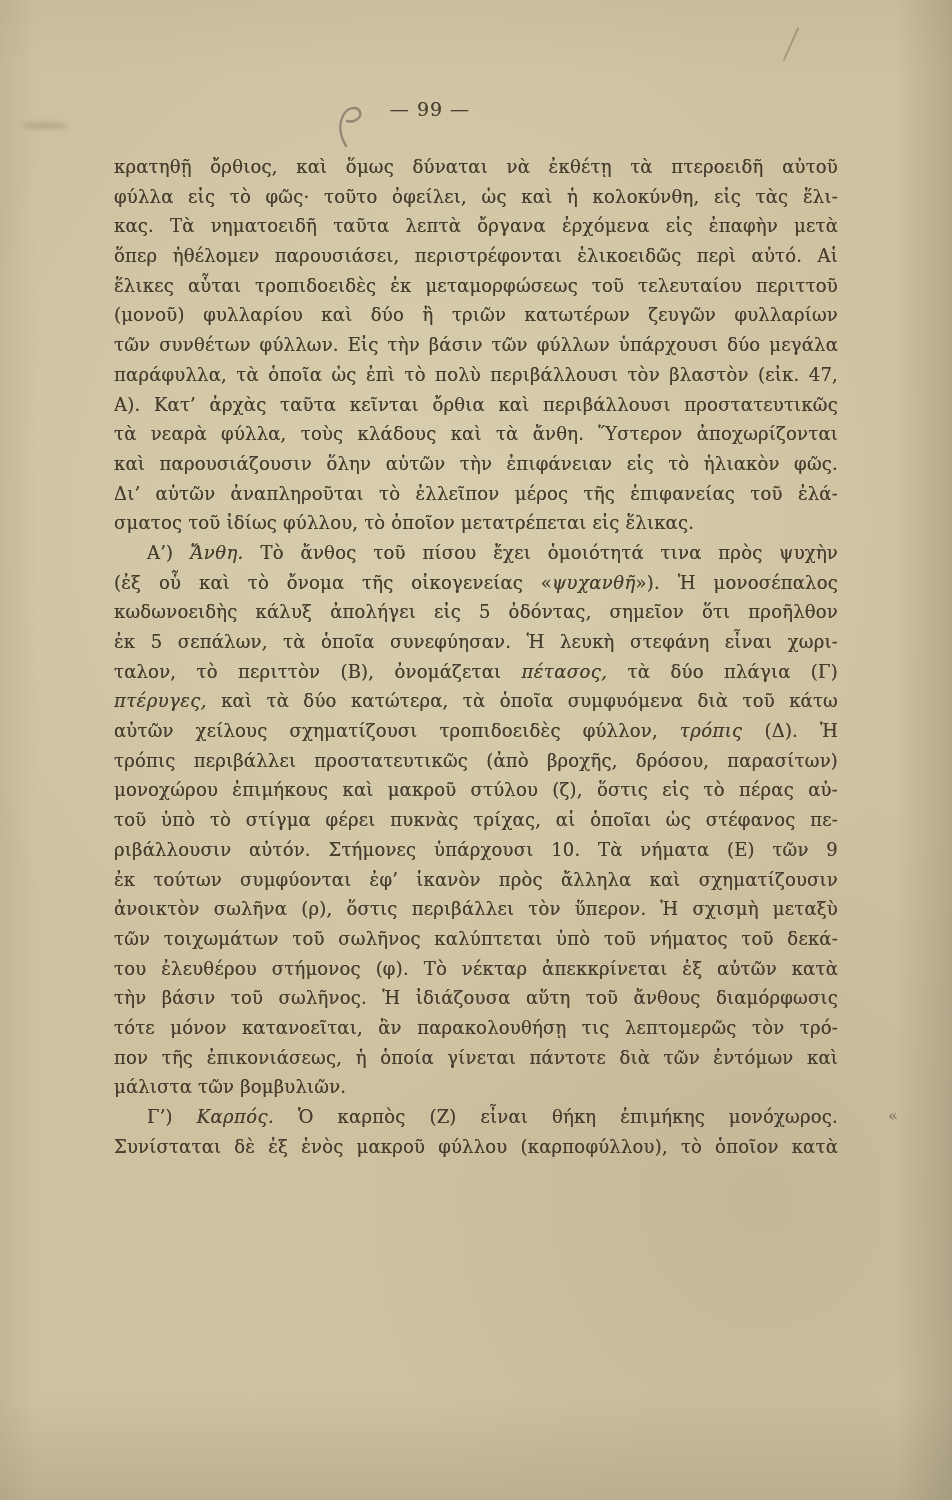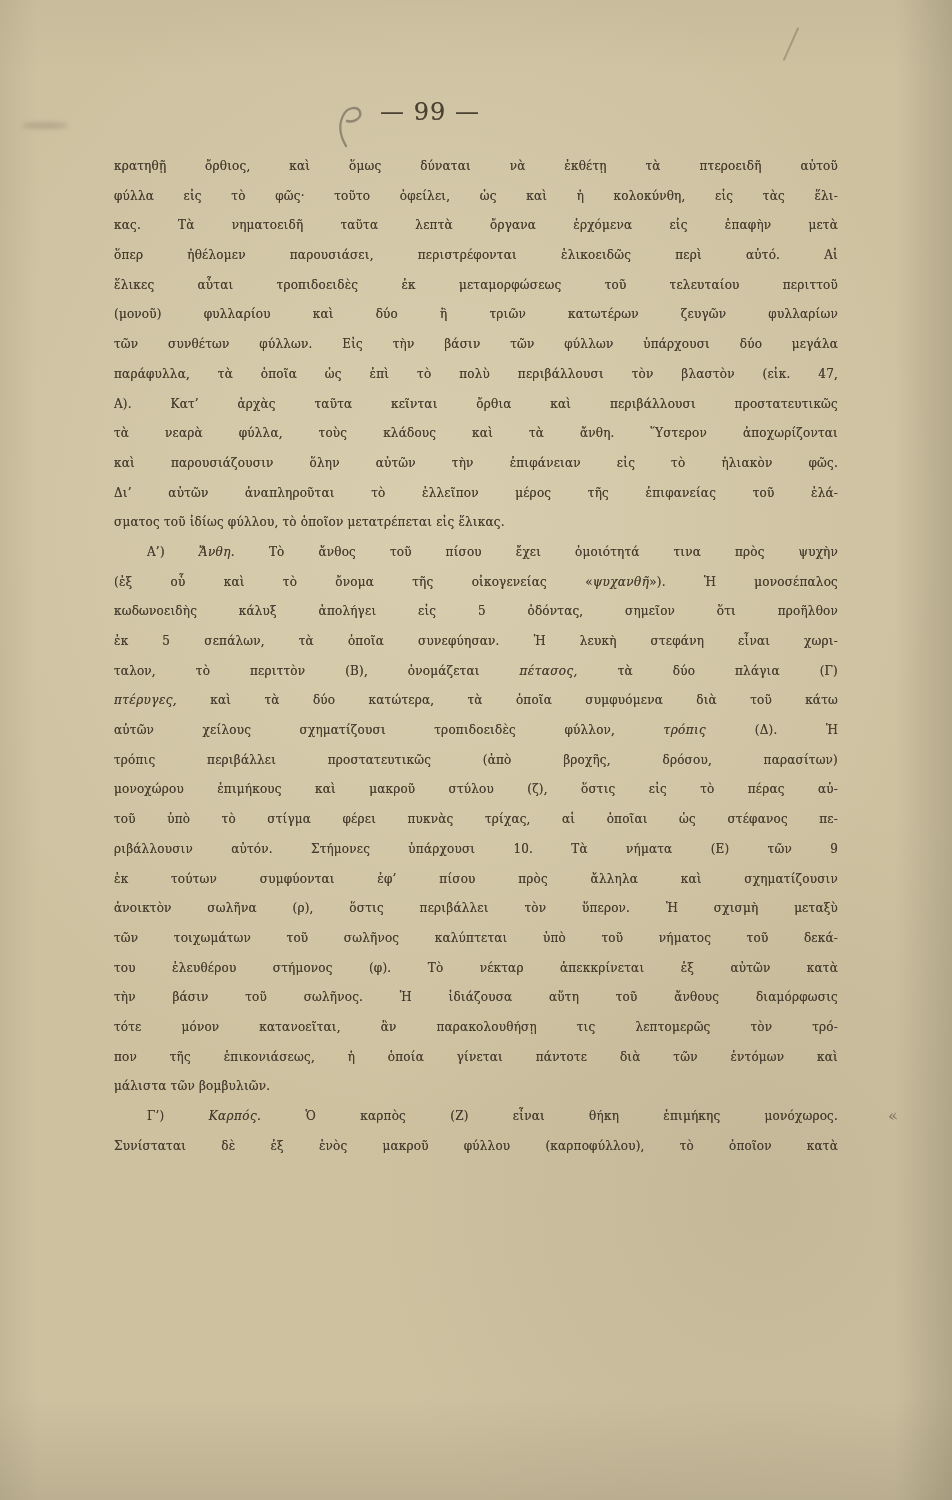--- a/index.html
+++ b/index.html
@@ -16,33 +16,33 @@
       #cdc1a0;
     font-family: "DejaVu Serif", "Liberation Serif", serif;
     color: #453c2e;
   }
   .page-number {
     position: absolute;
     top: 98px;
     left: 0;
     width: 860px;
     text-align: center;
-    font-size: 24px;
+    font-size: 19px;
     letter-spacing: 1px;
     color: #4a4233;
     text-shadow: 0 0 0.5px rgba(62,52,38,0.6);
   }
   .text-block {
     position: absolute;
     left: 114px;
     top: 152px;
     width: 724px;
   }
   .line {
-    font-size: 12px;
+    font-size: 18px;
     line-height: 29.7px;
     height: 29.7px;
     overflow: hidden;
     letter-spacing: 0.2px;
     text-align: justify;
     text-shadow: 0 0 0.5px rgba(62,52,38,0.65);
     white-space: normal;
   }
   .line.just { text-align-last: justify; }
   .line.indent { text-indent: 33px; }
@@ -116,21 +116,21 @@
     <div class="line just"><span>(ἐξ οὗ καὶ τὸ ὄνομα τῆς οἰκογενείας «</span><span class="term">ψυχανθῆ</span><span>»). Ἡ μονοσέπαλος</span></div>
     <div class="line just"><span>κωδωνοειδὴς κάλυξ ἀπολήγει εἰς 5 ὀδόντας, σημεῖον ὅτι προῆλθον</span></div>
     <div class="line just"><span>ἐκ 5 σεπάλων, τὰ ὁποῖα συνεφύησαν. Ἡ λευκὴ στεφάνη εἶναι χωρι-</span></div>
     <div class="line just"><span>ταλον, τὸ περιττὸν (Β), ὀνομάζεται </span><span class="term">πέτασος,</span><span> τὰ δύο πλάγια (Γ)</span></div>
     <div class="line just"><span class="term">πτέρυγες,</span><span> καὶ τὰ δύο κατώτερα, τὰ ὁποῖα συμφυόμενα διὰ τοῦ κάτω</span></div>
     <div class="line just"><span>αὐτῶν χείλους σχηματίζουσι τροπιδοειδὲς φύλλον, </span><span class="term">τρόπις</span><span> (Δ). Ἡ</span></div>
     <div class="line just"><span>τρόπις περιβάλλει προστατευτικῶς (ἀπὸ βροχῆς, δρόσου, παρασίτων)</span></div>
     <div class="line just"><span>μονοχώρου ἐπιμήκους καὶ μακροῦ στύλου (ζ), ὅστις εἰς τὸ πέρας αὐ-</span></div>
     <div class="line just"><span>τοῦ ὑπὸ τὸ στίγμα φέρει πυκνὰς τρίχας, αἱ ὁποῖαι ὡς στέφανος πε-</span></div>
     <div class="line just"><span>ριβάλλουσιν αὐτόν. Στήμονες ὑπάρχουσι 10. Τὰ νήματα (Ε) τῶν 9</span></div>
-    <div class="line just"><span>ἐκ τούτων συμφύονται ἐφ’ πίσου πρὸς ἄλληλα καὶ σχηματίζουσιν</span></div>
+    <div class="line just"><span>ἐκ τούτων συμφύονται ἐφ’ ἱκανὸν πρὸς ἄλληλα καὶ σχηματίζουσιν</span></div>
     <div class="line just"><span>ἀνοικτὸν σωλῆνα (ρ), ὅστις περιβάλλει τὸν ὕπερον. Ἡ σχισμὴ μεταξὺ</span></div>
     <div class="line just"><span>τῶν τοιχωμάτων τοῦ σωλῆνος καλύπτεται ὑπὸ τοῦ νήματος τοῦ δεκά-</span></div>
     <div class="line just"><span>του ἐλευθέρου στήμονος (φ). Τὸ νέκταρ ἀπεκκρίνεται ἐξ αὐτῶν κατὰ</span></div>
     <div class="line just"><span>τὴν βάσιν τοῦ σωλῆνος. Ἡ ἰδιάζουσα αὕτη τοῦ ἄνθους διαμόρφωσις</span></div>
     <div class="line just"><span>τότε μόνον κατανοεῖται, ἂν παρακολουθήσῃ τις λεπτομερῶς τὸν τρό-</span></div>
     <div class="line just"><span>πον τῆς ἐπικονιάσεως, ἡ ὁποία γίνεται πάντοτε διὰ τῶν ἐντόμων καὶ</span></div>
     <div class="line"><span>μάλιστα τῶν βομβυλιῶν.</span></div>
     <div class="line just indent"><span>Γ’) </span><span class="term">Καρπός.</span><span> Ὁ καρπὸς (Ζ) εἶναι θήκη ἐπιμήκης μονόχωρος.</span></div>
     <div class="line just"><span>Συνίσταται δὲ ἐξ ἑνὸς μακροῦ φύλλου (καρποφύλλου), τὸ ὁποῖον κατὰ</span></div>
   </div>

